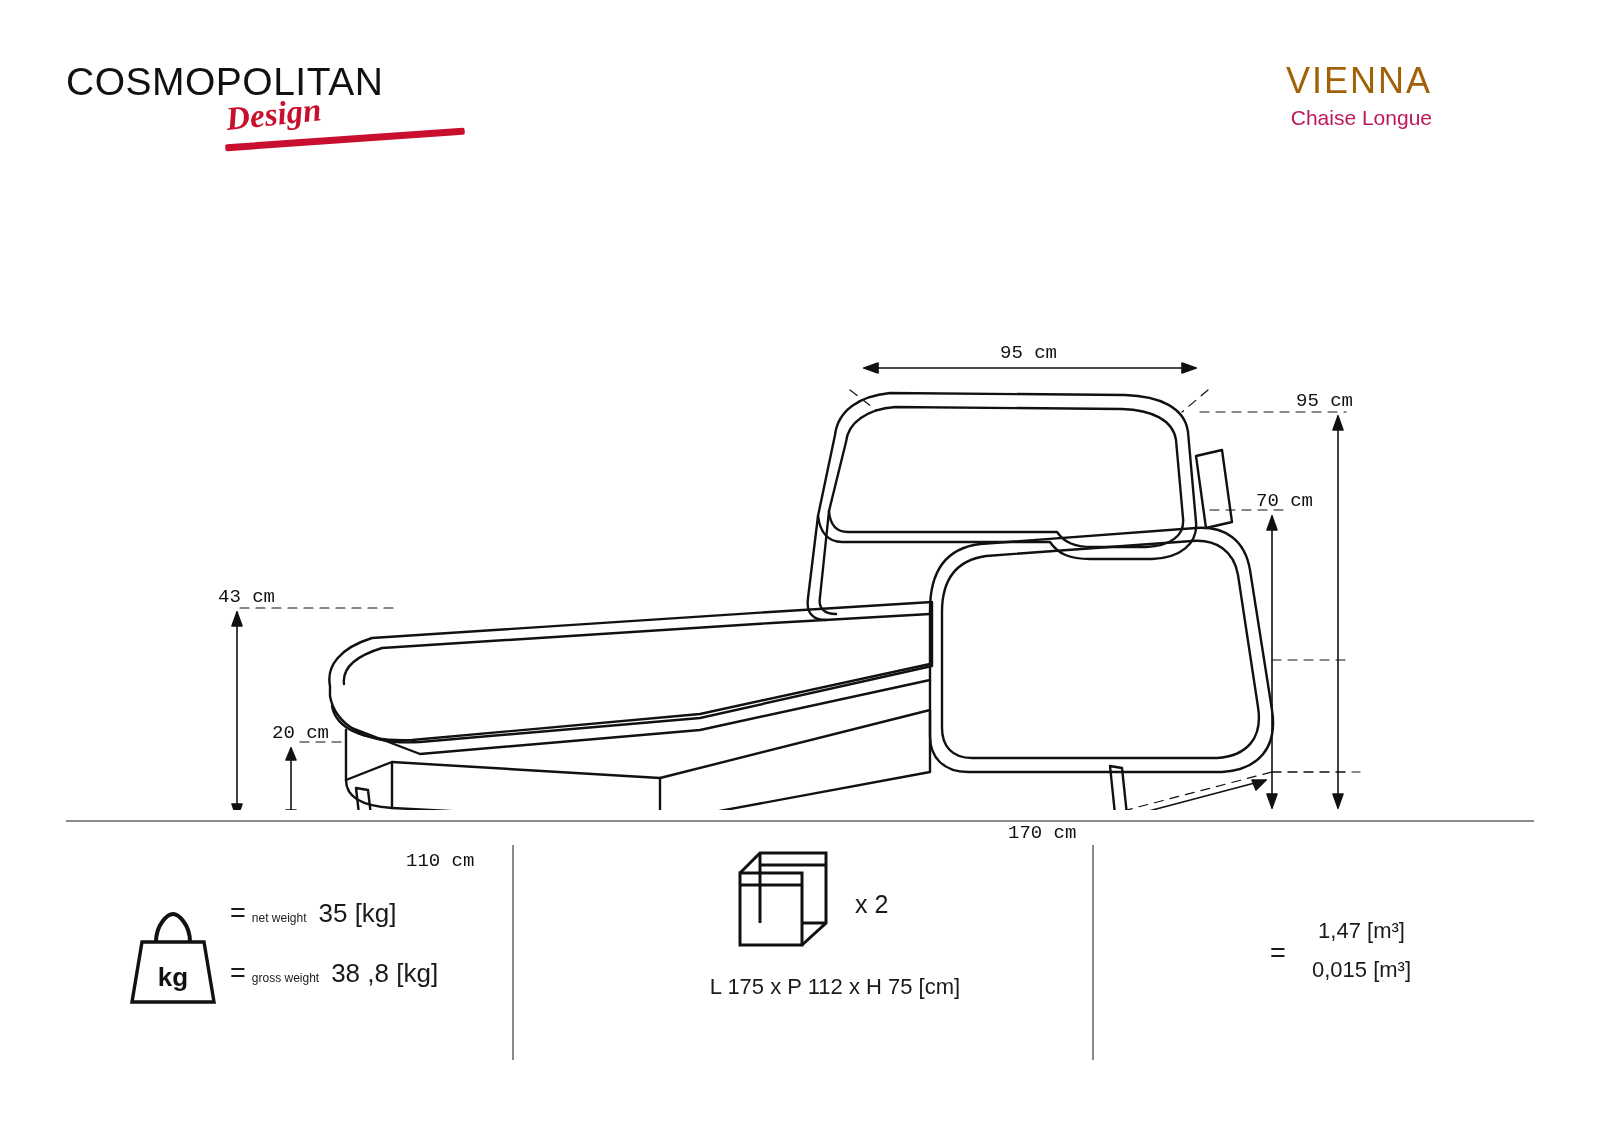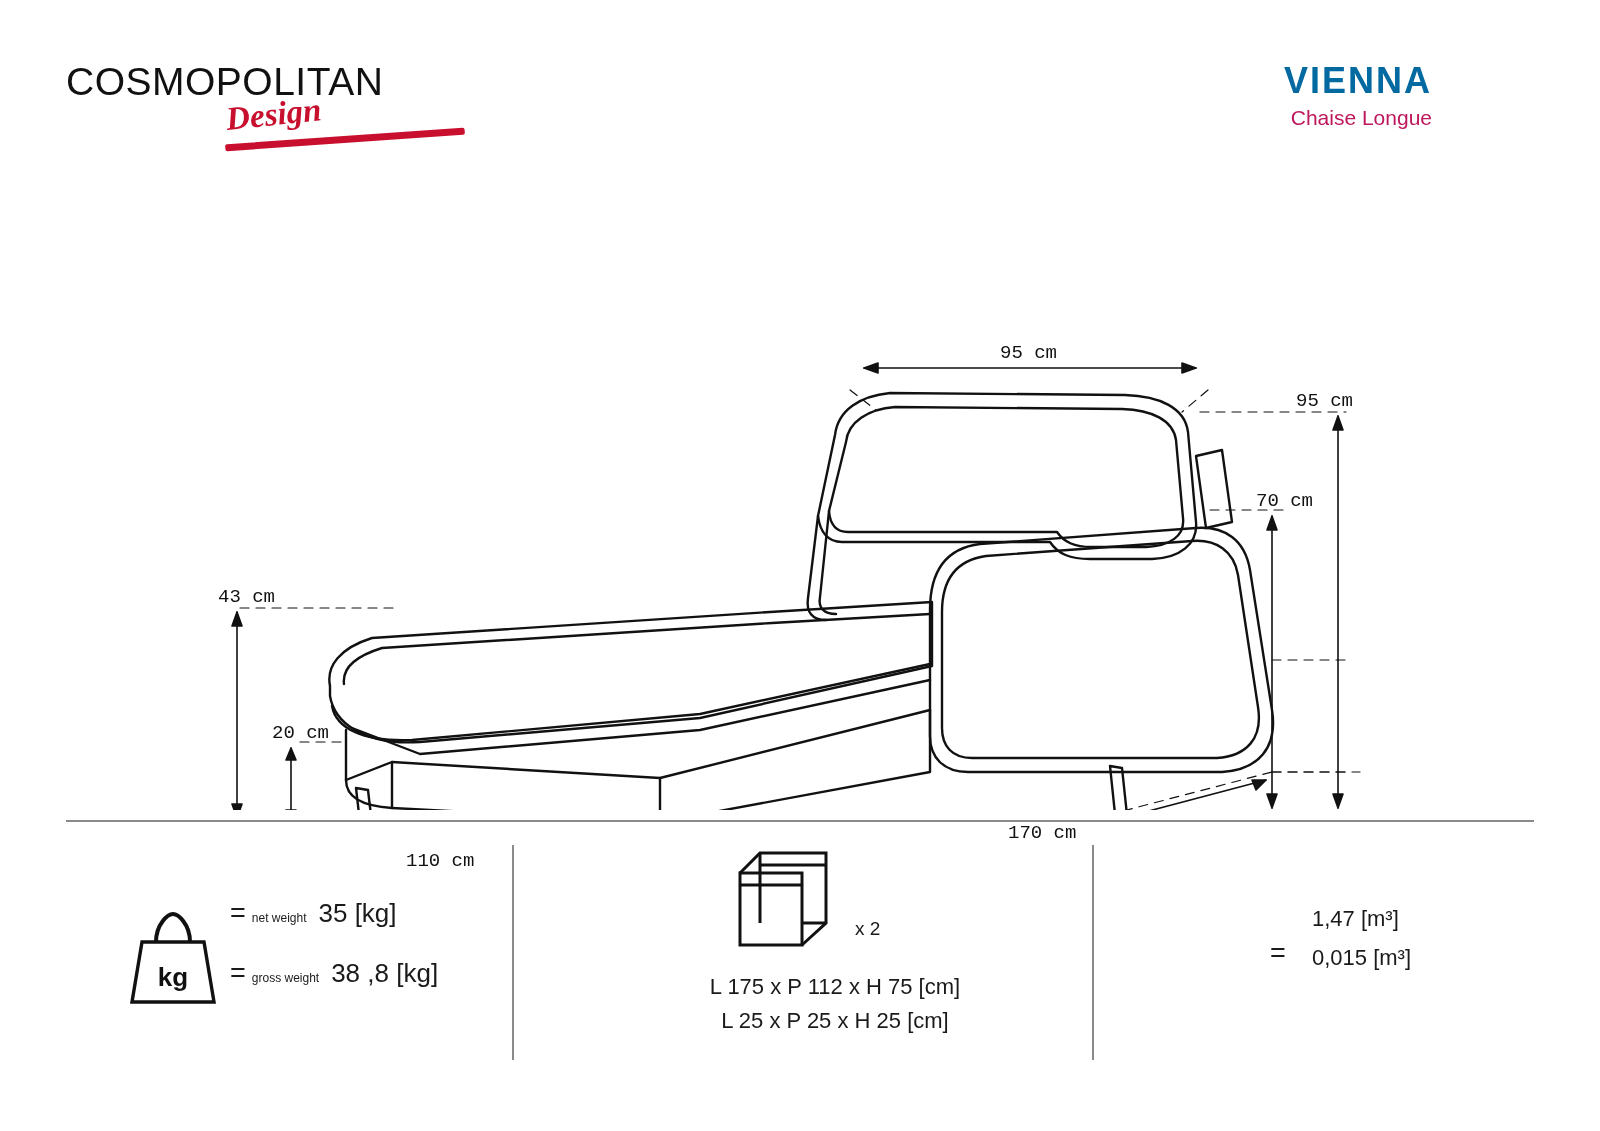--- a/index.html
+++ b/index.html
@@ -58,23 +58,23 @@
   }
 
   .model {
     position: absolute;
     right: 168px;
     top: 62px;
     text-align: right;
   }
   .model-name {
     font-size: 36px;
-    font-weight: bold;
+    font-weight: normal;
     letter-spacing: 2px;
-    color: #0369a1;
+    color: #a16207;
     line-height: 1.05;
   }
   .model-sub {
     font-size: 21px;
     color: #be185d;
     margin-top: 6px;
   }
 
   
   #drawing {
@@ -119,29 +119,29 @@
   .weight-icon { position: absolute; left: 18px; top: 22px; width: 90px; height: 110px; }
   .weight-rows { position: absolute; left: 120px; top: 18px; }
   .weight-row { display: flex; align-items: baseline; height: 60px; }
   .eq { font-size: 27px; margin-right: 6px; }
   .wlabel { font-size: 12px; margin-right: 12px; }
   .wvalue { font-size: 26px; }
 
   
   #panel-package { left: 600px; top: 845px; width: 470px; height: 215px; }
   .box-icon { position: absolute; left: 130px; top: 0px; width: 110px; height: 110px; }
-  .box-count { position: absolute; left: 255px; top: 45px; font-size: 19px; margin-top: 28px; }
+  .box-count { position: absolute; left: 255px; top: 45px; font-size: 25px; }
   .pkg-lines { position: absolute; left: 0px; top: 125px; width: 470px; text-align: center; }
   .pkg-line { font-size: 22px; line-height: 1.55; }
 
   
   #panel-volume { left: 1130px; top: 870px; width: 420px; height: 190px; }
   .vol-icon { position: absolute; left: 0px; top: 20px; width: 120px; height: 125px; }
   .vol-eq { position: absolute; left: 140px; top: 68px; font-size: 27px; }
-  .vol-values { position: absolute; left: 182px; top: 30px; }
+  .vol-values { position: absolute; left: 182px; top: 42px; text-align: center; }
   .vol-line { font-size: 22px; line-height: 1.75; white-space: nowrap; }
 </style>
 </head>
 <body>
 
 <div id="page">
 
   <div class="brand">
     <div class="brand-word">COSMOPOLITAN</div>
     <div class="brand-script">Design</div>
@@ -295,21 +295,20 @@
           <line x1="96" y1="78" x2="72" y2="78"></line>
           <line x1="10" y1="40" x2="72" y2="40"></line>
           <line x1="30" y1="8" x2="30" y2="78"></line>
           <line x1="30" y1="20" x2="96" y2="20"></line>
         </g>
       </svg>
     </div>
     <div class="box-count">x 2</div>
     <div class="pkg-lines">
       <div class="pkg-line">L 175  x P 112 x H 75 [cm]</div>
-      <div class="pkg-line">L 25  x P 25 x H 25 [cm]</div>
     </div>
   </div>
 
   <div class="panel" id="panel-volume">
     <div class="vol-eq">=</div>
     <div class="vol-values">
       <div class="vol-line">1,47 [m³]</div>
       <div class="vol-line">0,015 [m³]</div>
     </div>
   </div>

